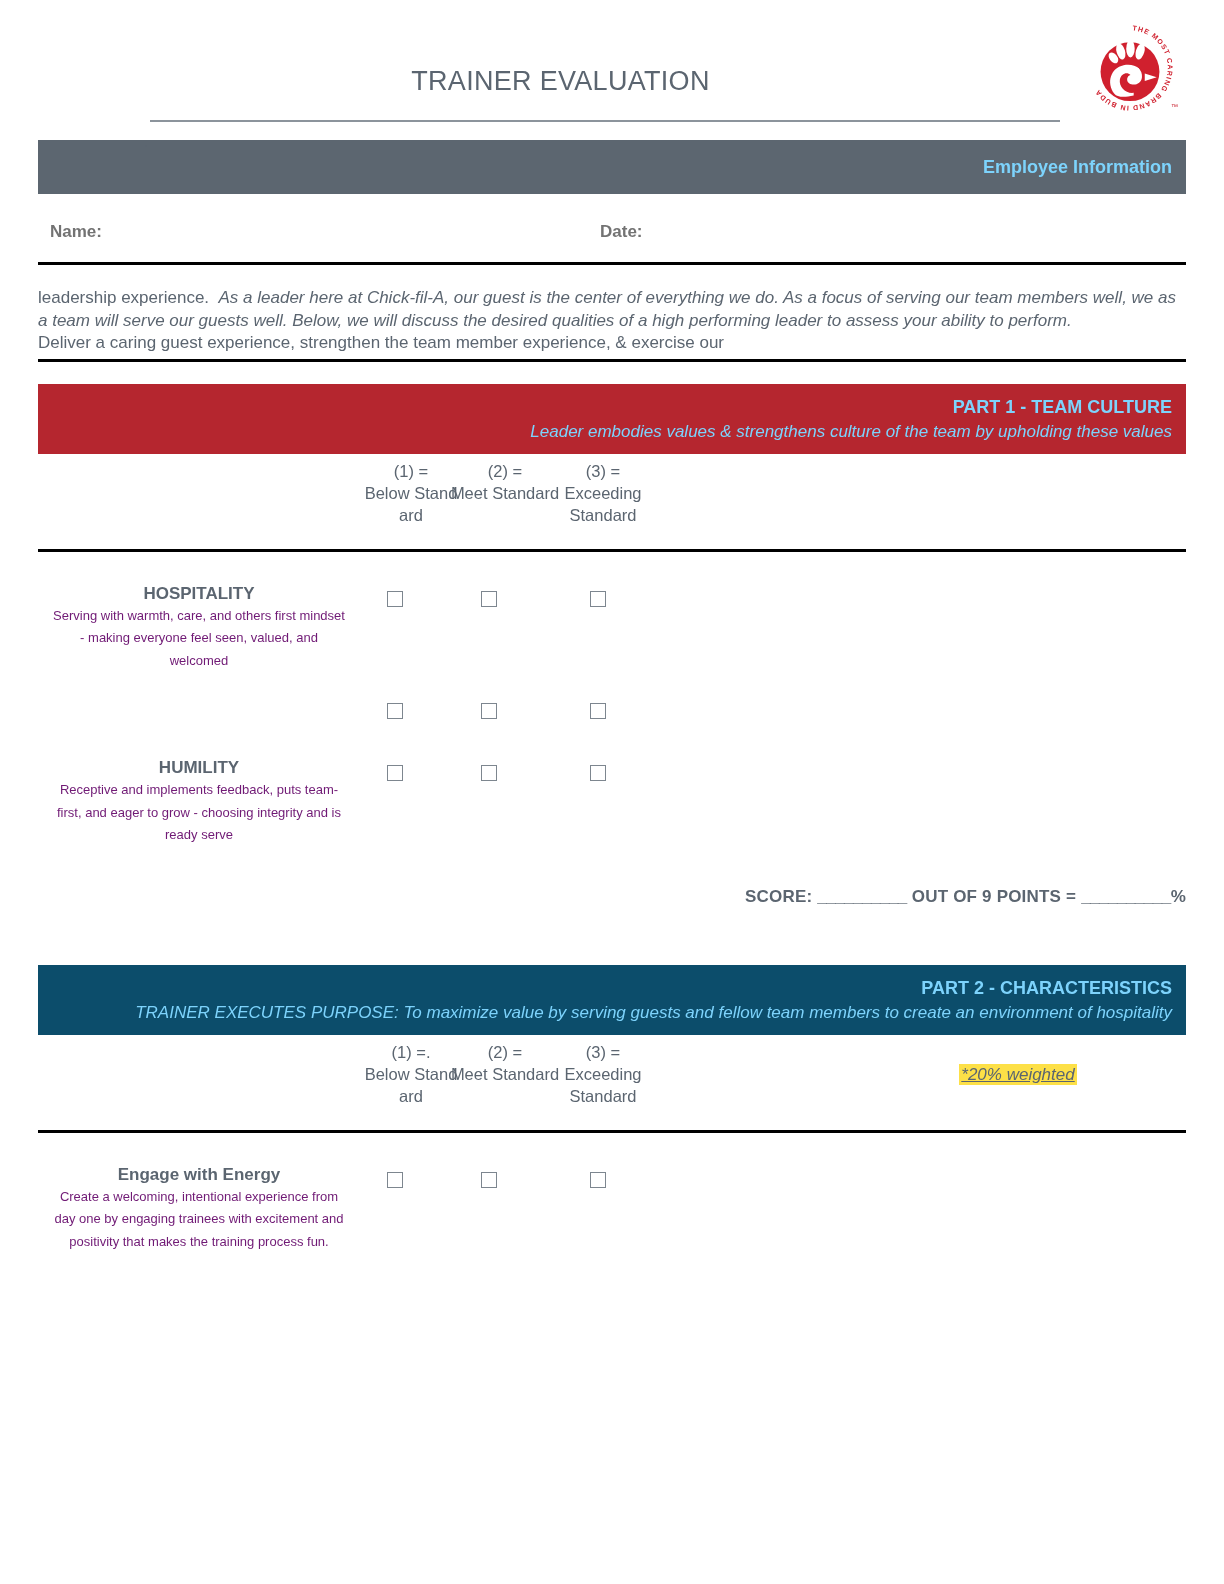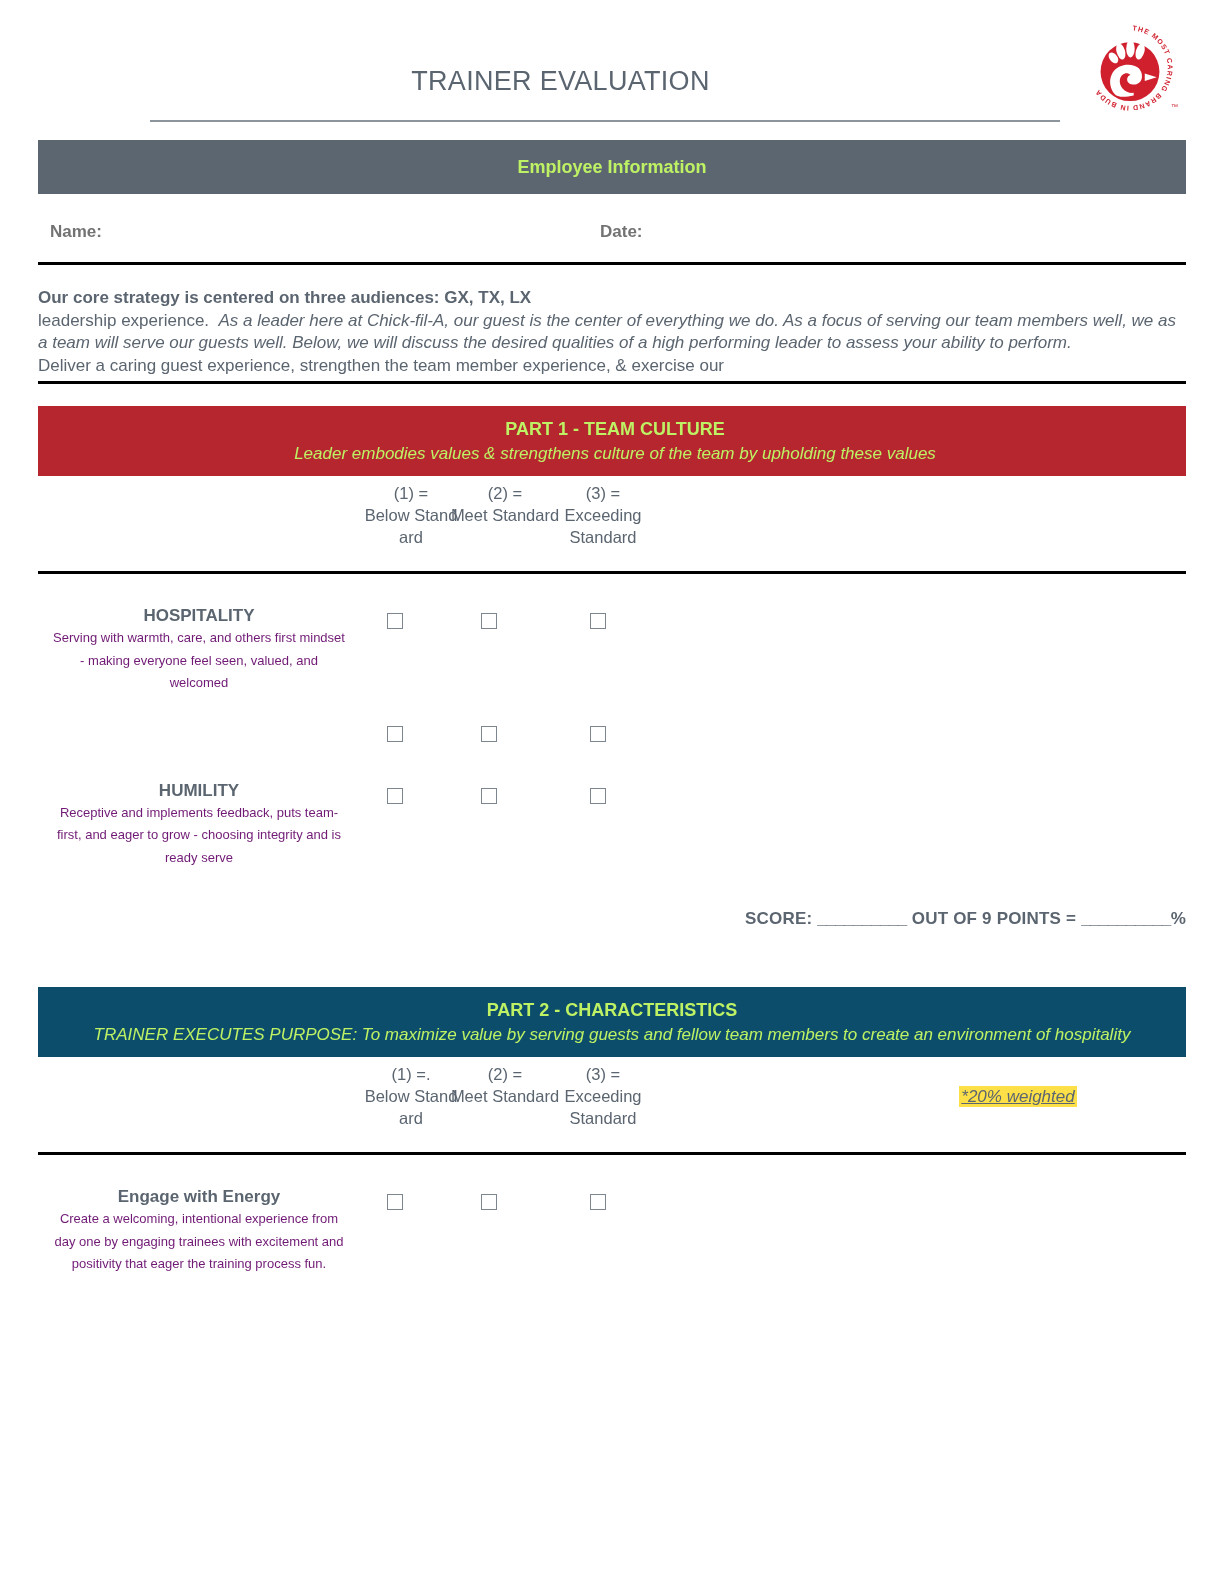--- a/index.html
+++ b/index.html
@@ -70,22 +70,22 @@
     right: -2px;
     bottom: 4px;
     font-size: 7px;
     color: #c8202e;
   }
 
   
   .bar {
     box-sizing: border-box;
     margin: 0 38px;
-    color: #bef264;
-    text-align: center;
+    color: #7dd3fc;
+    text-align: right;
     padding: 10px 14px;
   }
   .bar-gray { background: #5c6670; }
   .bar-red  { background: #b5262f; padding-left: 20px; }
   .bar-blue { background: #0c4d6b; }
 
   .bar-title {
     font-weight: bold;
     font-size: 18px;
     line-height: 26px;
@@ -264,21 +264,20 @@
   <div class="bar bar-gray emp-bar">
     <div class="bar-title">Employee Information</div>
   </div>
 
   <div class="name-date-row">
     <span class="field-label label-name">Name:</span>
     <span class="field-label label-date">Date:</span>
   </div>
 
   <div class="strategy">
-    <p class="s-bold">Our core strategy is centered on three audiences: GX, TX, LX</p>
     <p><span>leadership experience.</span>&nbsp; <span class="s-ital">As a leader here at Chick-fil-A, our guest is the center of everything we do. As a focus of serving our team members well, we as a team will serve our guests well. Below, we will discuss the desired qualities of a high performing leader to assess your ability to perform.</span></p>
     <p>Deliver a caring guest experience, strengthen the team member experience, &amp; exercise our</p>
   </div>
 
   <div class="spacer-22"></div>
 
   <div class="bar bar-red">
     <div class="bar-title">PART 1   -   TEAM CULTURE</div>
     <div class="bar-sub">Leader embodies values &amp; strengthens culture of the team by upholding these values</div>
   </div>
@@ -378,18 +377,18 @@
 
   <div class="criteria">
     <div class="criterion">
       <div class="checks">
         <span class="cbox cb-1"></span>
         <span class="cbox cb-2"></span>
         <span class="cbox cb-3"></span>
       </div>
       <div class="crit-text">
         <div class="crit-title">Engage with Energy</div>
-        <div class="crit-desc">Create a welcoming, intentional experience from day one by engaging trainees with excitement and positivity that eager the training process fun.</div>
+        <div class="crit-desc">Create a welcoming, intentional experience from day one by engaging trainees with excitement and positivity that makes the training process fun.</div>
       </div>
     </div>
   </div>
 
 </div>
 
 </body></html>

